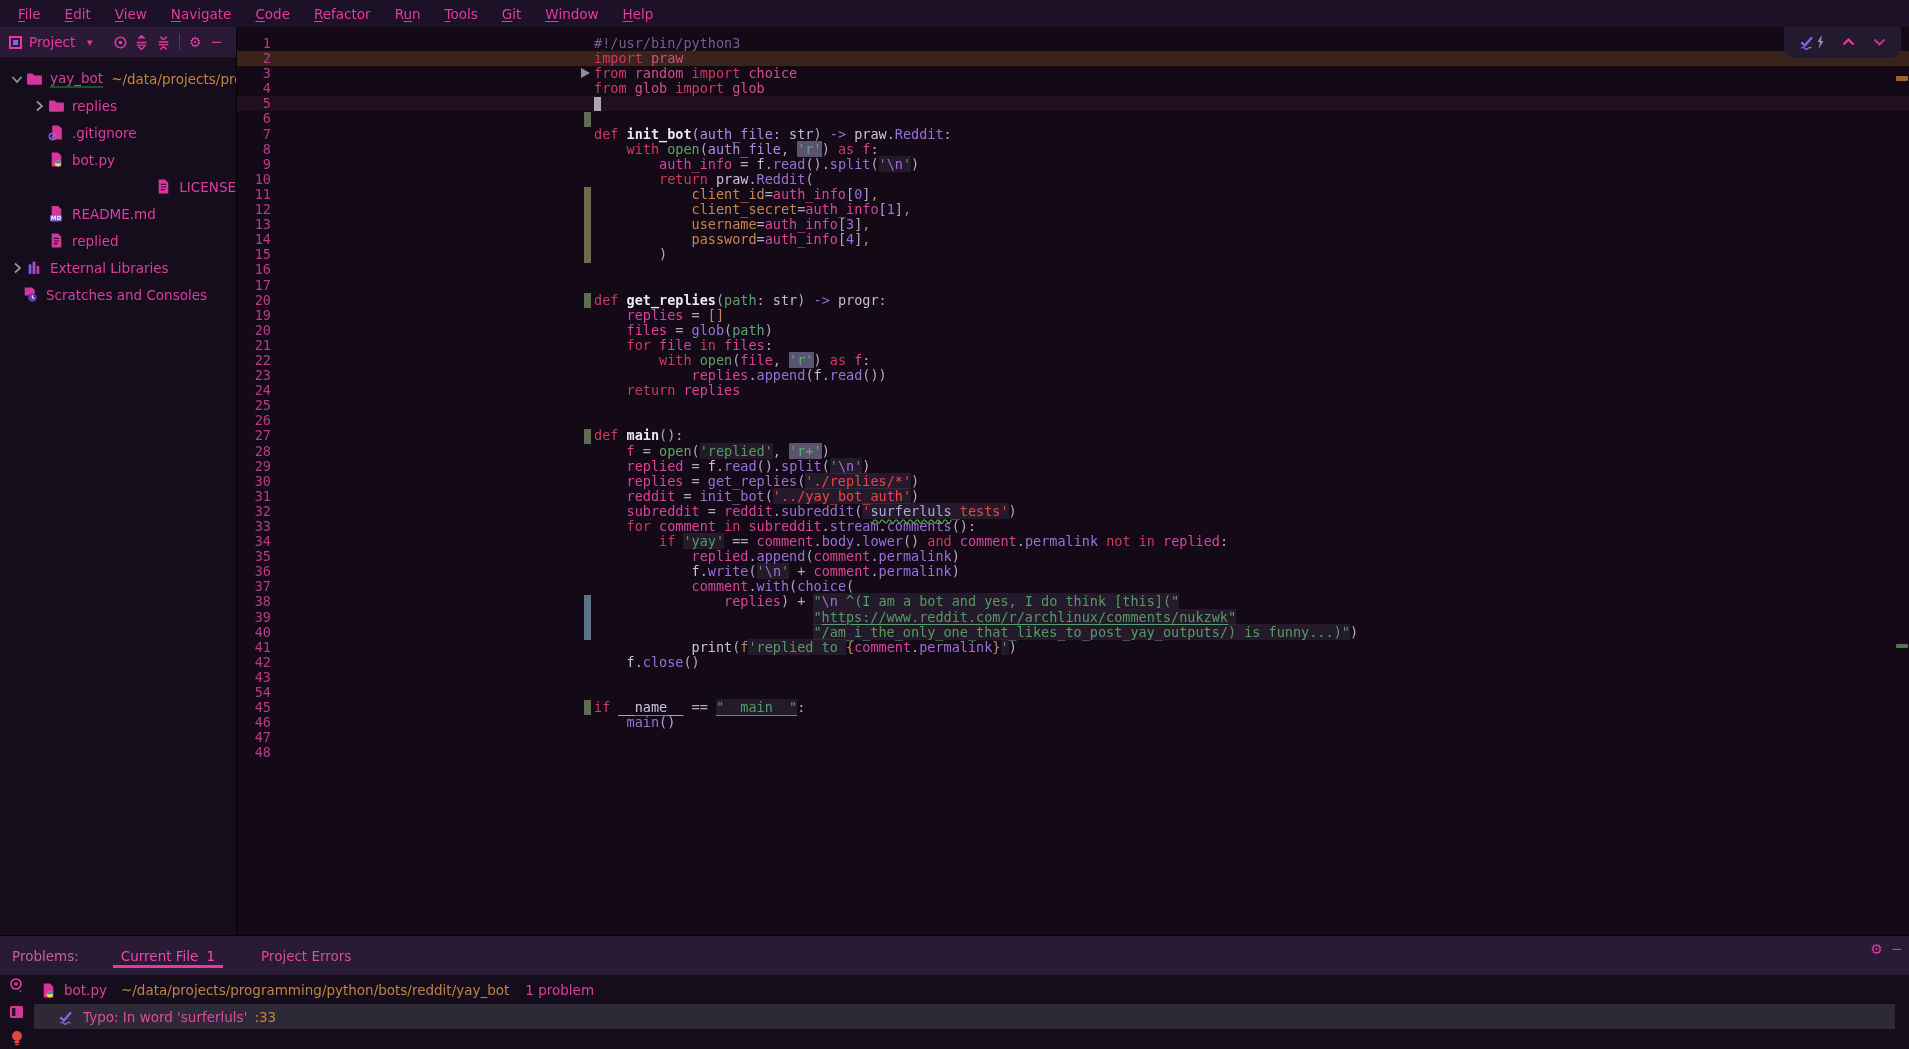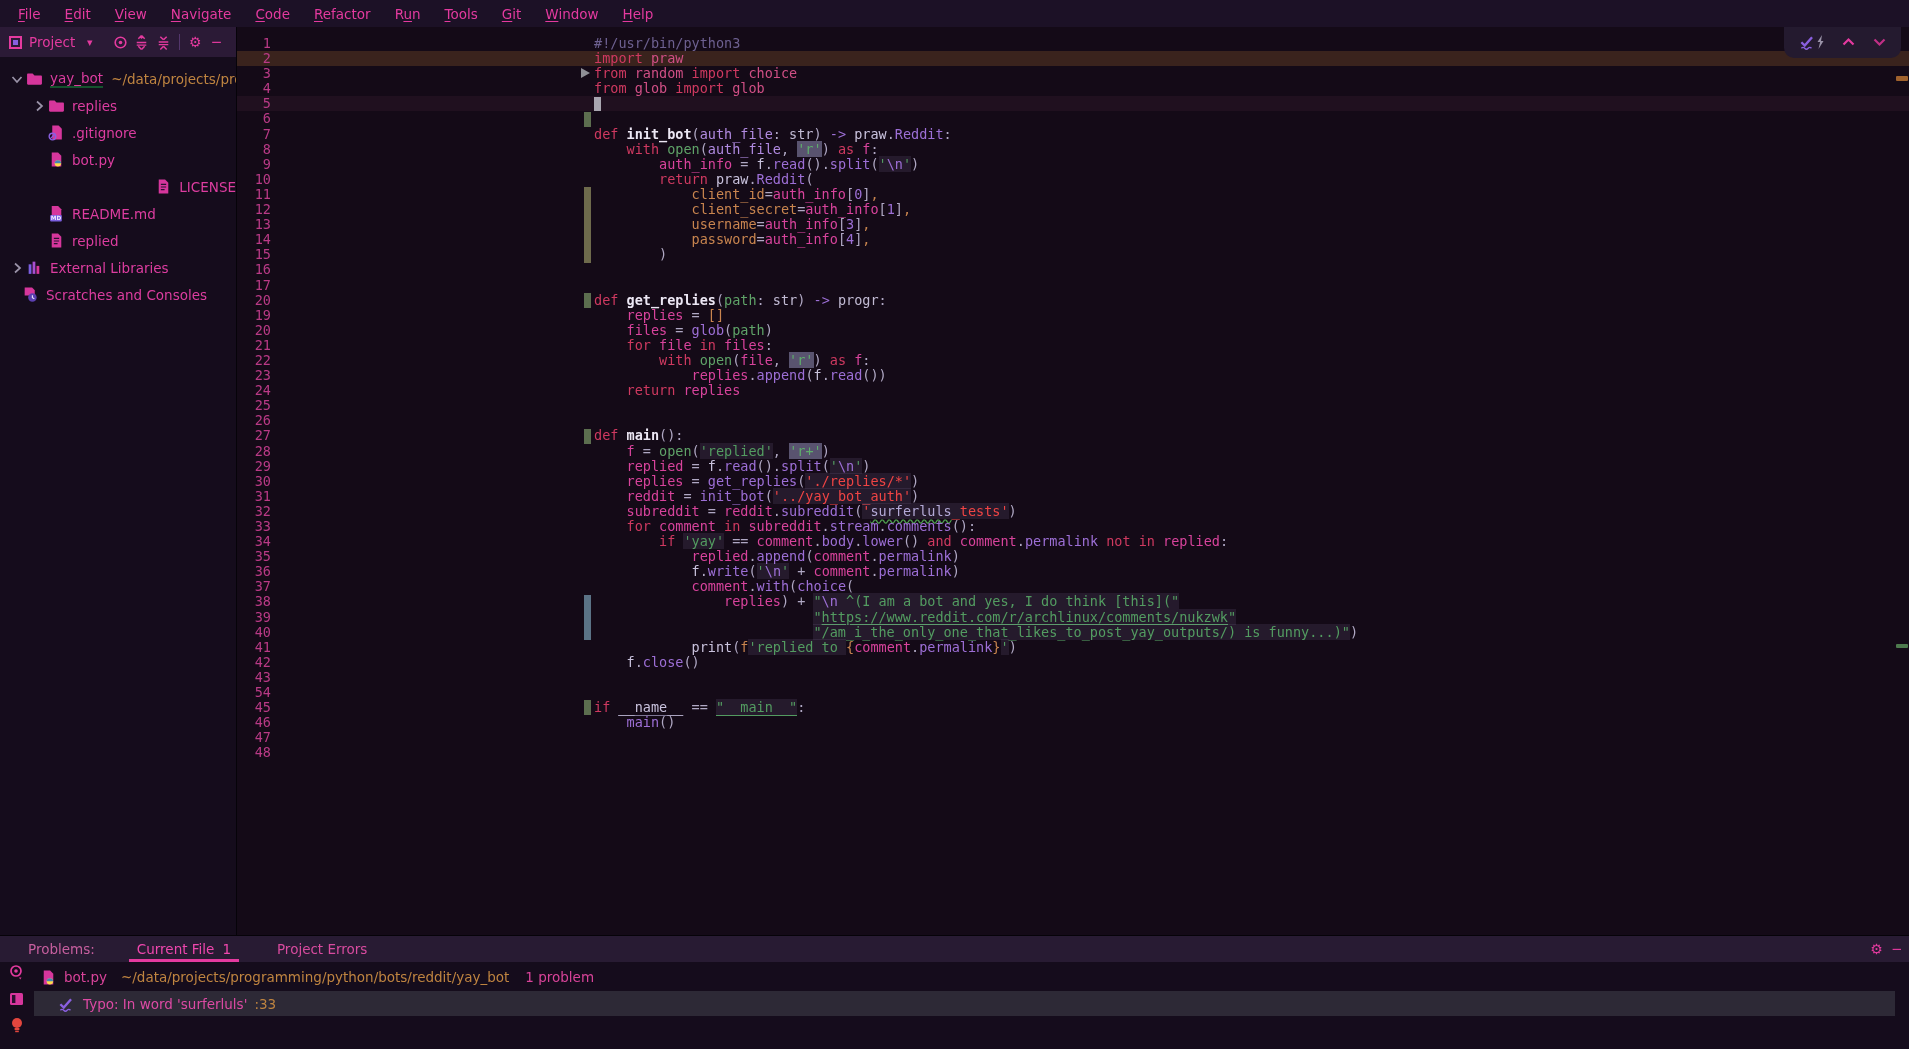--- a/index.html
+++ b/index.html
@@ -57,21 +57,21 @@
   .tk-shl{color:#5fae6c;background:#59536f}
   .tk-sp{color:#ef4444;background:rgba(166,152,199,.12)}
   .tk-e{color:#9d6fd6;background:rgba(166,152,199,.12)}
   .tk-n{color:#9d6fd6}.tk-par{color:#c9854f}
   .tk-link{color:#539c61;background:rgba(166,152,199,.12);text-decoration:underline;text-underline-offset:2px;}
   .tk-typo{color:#b3a9d6;background:rgba(166,152,199,.12);text-decoration:underline wavy #4fa34f;text-underline-offset:3px;}
   .tk-dund{color:#c9c2dd;border-bottom:1px solid #7d7694;}
   .tk-sdund{color:#539c61;background:rgba(166,152,199,.12);border-bottom:1px solid #539c61;}
   
   .problems-panel{position:absolute;left:0;right:0;bottom:0;height:113px;background:#150c1c;border-top:1px solid #060309;}
-  .ptabs{position:relative;height:26px;background:#281b33;display:flex;align-items:center;padding-left:28px;font-size:13.5px;}
+  .ptabs{position:relative;height:39px;background:#281b33;display:flex;align-items:center;padding-left:12px;font-size:13.5px;}
   .ptitle2{color:#c75f9f;margin-right:36px;}
   .ptab{position:relative;height:25px;display:flex;align-items:center;padding:0 6px;margin-right:34px;color:#d84b9f;}
   .ptab .cnt{margin-left:8px;}
   .ptab.sel{color:#ef47ae;}
   .ptab.sel::after{content:"";position:absolute;left:-2px;right:-2px;bottom:0;height:3px;background:#e43a9f;}
   .ptab-icons{position:absolute;right:8px;top:0;height:25px;display:flex;align-items:center;gap:10px;color:#e43a9f;}
   .pcontent{position:relative;height:87px;}
   .rail{position:absolute;left:0;top:2px;width:34px;display:flex;flex-direction:column;align-items:center;gap:8px;}
   .rail .hicon{height:18px;}
   .filerow{position:absolute;left:40px;top:4px;height:22px;display:flex;align-items:center;font-size:13.5px;}

